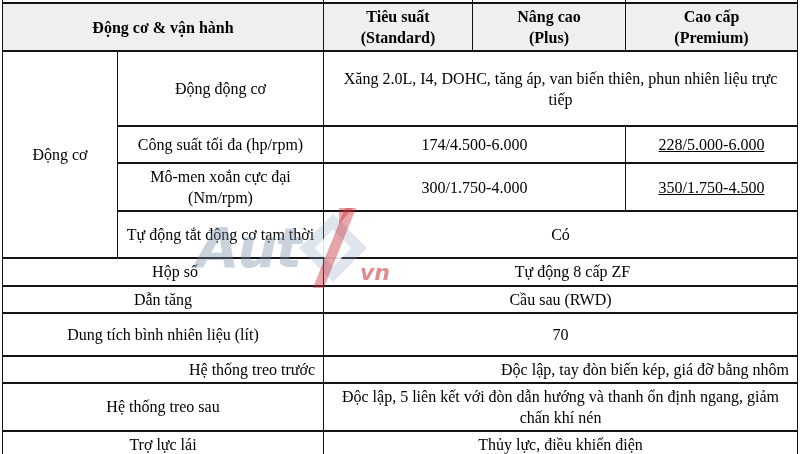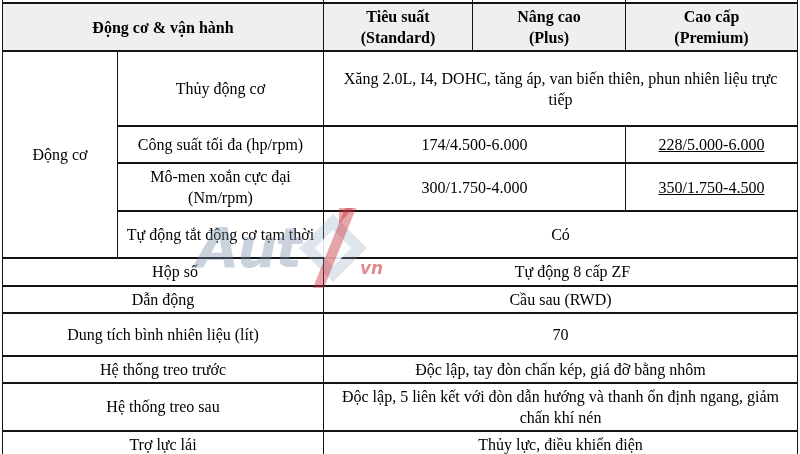--- a/index.html
+++ b/index.html
@@ -40,21 +40,21 @@
     height: 45px;
     font-size: 16px;
   }
   tr.r1 td { height: 75px; }
   tr.r2 td { height: 37px; }
   tr.r3 td { height: 42px; }
   tr.r4 td { height: 47px; }
   tr.r5 td { height: 27px; padding-left: 32px; }
   tr.r6 td { height: 27px; }
   tr.r7 td { height: 43px; }
-  tr.r8 td { height: 25px; }
+  tr.r8 td { height: 25px; text-align: right; }
   tr.r9 td { height: 46px; }
   tr.r10 td { height: 24px; }
   td.val-left { text-align: left; padding-left: 8px; text-decoration: underline; }
 
   
   .watermark {
     position: absolute;
     left: 196px;
     top: 203px;
     height: 90px;
@@ -101,24 +101,24 @@
     background: rgba(201, 44, 52, 0.42);
   }
   .wm-bolt-tip {
     position: absolute;
     left: 38px; top: -2px;
     width: 0; height: 0;
     border-left: 14px solid rgba(201, 44, 52, 0.42);
     border-bottom: 16px solid transparent;
   }
   .wm-vn {
-    font-size: 17px;
+    font-size: 22px;
     color: rgba(201, 44, 52, 0.55);
     align-self: flex-end;
-    margin: 0 0 15px -6px;
+    margin: 0 0 8px -6px;
     letter-spacing: 0;
   }
 </style>
 </head>
 <body>
 
 <div class="page">
 
   <table class="spec">
     <colgroup>
@@ -142,21 +142,21 @@
       <td>Tiêu suất
 (Standard)</td>
       <td>Nâng cao
 (Plus)</td>
       <td>Cao cấp
 (Premium)</td>
     </tr>
 
     <tr class="r1">
       <td rowspan="4">Động cơ</td>
-      <td>Thủy động cơ</td>
+      <td>Động động cơ</td>
       <td colspan="3">Xăng 2.0L, I4, DOHC, tăng áp, van biến thiên, phun nhiên liệu trực tiếp</td>
     </tr>
     <tr class="r2">
       <td>Công suất tối đa (hp/rpm)</td>
       <td colspan="2">174/4.500-6.000</td>
       <td class="val-left">228/5.000-6.000</td>
     </tr>
     <tr class="r3">
       <td>Mô-men xoắn cực đại (Nm/rpm)</td>
       <td colspan="2">300/1.750-4.000</td>
@@ -165,30 +165,30 @@
     <tr class="r4">
       <td>Tự động tắt động cơ tạm thời</td>
       <td colspan="3">Có</td>
     </tr>
 
     <tr class="r5">
       <td colspan="2">Hộp số</td>
       <td colspan="3">Tự động 8 cấp ZF</td>
     </tr>
     <tr class="r6">
-      <td colspan="2">Dẫn động</td>
+      <td colspan="2">Dẫn tăng</td>
       <td colspan="3">Cầu sau (RWD)</td>
     </tr>
     <tr class="r7">
       <td colspan="2">Dung tích bình nhiên liệu (lít)</td>
       <td colspan="3">70</td>
     </tr>
     <tr class="r8">
       <td colspan="2">Hệ thống treo trước</td>
-      <td colspan="3">Độc lập, tay đòn chấn kép, giá đỡ bằng nhôm</td>
+      <td colspan="3">Độc lập, tay đòn biến kép, giá đỡ bằng nhôm</td>
     </tr>
     <tr class="r9">
       <td colspan="2">Hệ thống treo sau</td>
       <td colspan="3">Độc lập, 5 liên kết với đòn dẫn hướng và thanh ổn định ngang, giảm chấn khí nén</td>
     </tr>
     <tr class="r10">
       <td colspan="2">Trợ lực lái</td>
       <td colspan="3">Thủy lực, điều khiển điện</td>
     </tr>
 

